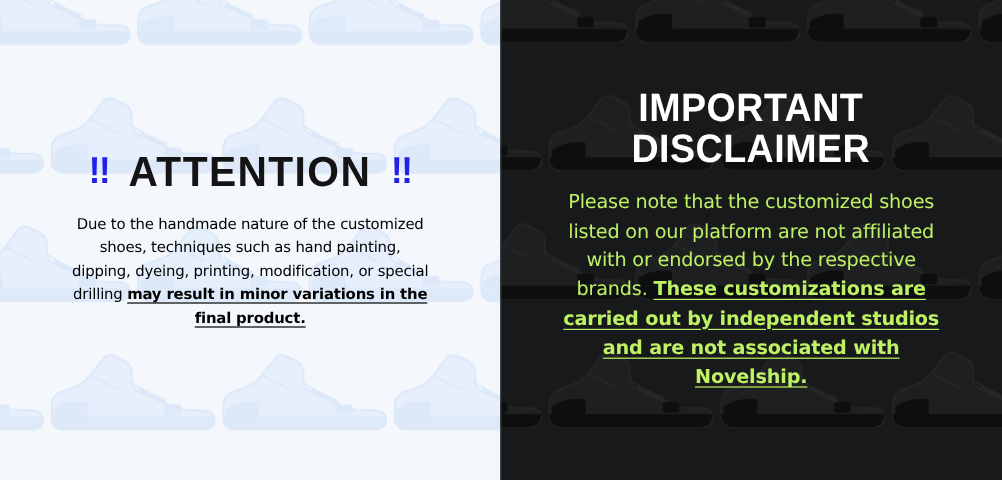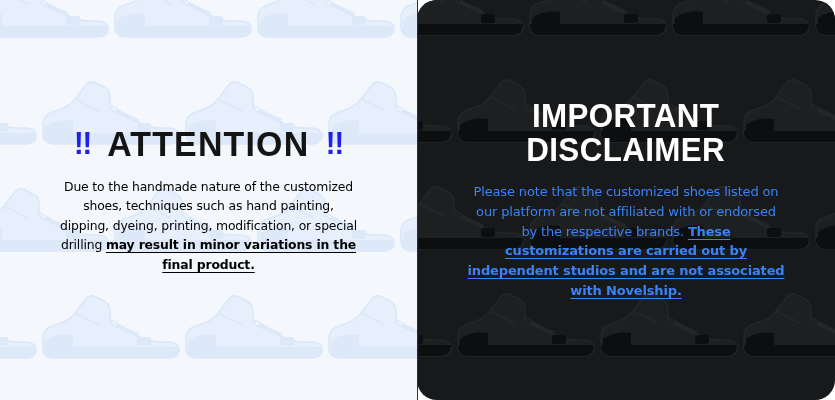--- a/index.html
+++ b/index.html
@@ -28,21 +28,20 @@
     overflow: hidden;
     box-sizing: border-box;
   }
   .panel-left {
     width: 417px;
     background: #f4f8fd;
   }
   .panel-right {
     width: 418px;
     background: #17191a;
-    border-radius: 20px;
   }
 
   
   .pattern {
     position: absolute;
     inset: 0;
     pointer-events: none;
   }
   .pattern svg {
     display: block;
@@ -115,23 +114,23 @@
     font-family: "DejaVu Sans", "Liberation Sans", sans-serif;
     font-size: 12.4px;
     line-height: 1.58;
     letter-spacing: -0.15px;
   }
   .body-left {
     color: #000000;
     max-width: 300px;
   }
   .body-right {
-    color: #3b82f6;
+    color: #bef264;
     max-width: 318px;
-    font-size: 13px;
+    font-size: 16px;
     line-height: 1.52;
   }
   .emph {
     font-weight: 700;
     text-decoration: underline;
     text-underline-offset: 2.5px;
     text-decoration-thickness: 1.4px;
   }
 
   .divider {

